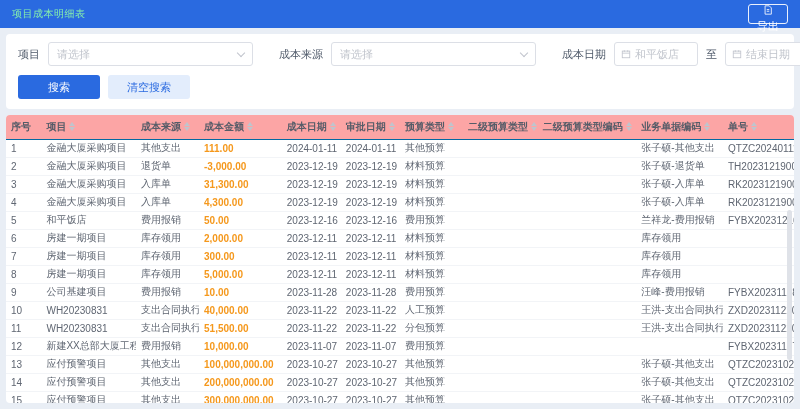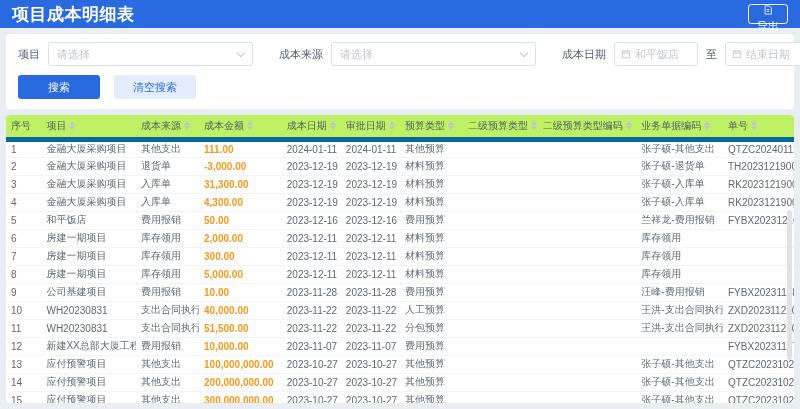--- a/index.html
+++ b/index.html
@@ -8,21 +8,21 @@
     font-family: "Liberation Sans", "DejaVu Sans", sans-serif;
     background:#e9eef5;
     display:flex; flex-direction:column;
   }
   
   .topbar {
     height:28px; flex:0 0 28px; background:#2a6ae0;
     display:flex; align-items:center; justify-content:space-between;
     padding:0 12px;
   }
-  .page-title { color:#ffffff; font-size:17px; font-weight:700; letter-spacing:.5px; }
+  .page-title { color:#86efac; font-size:10px; font-weight:400; letter-spacing:.5px; }
   .export-btn {
     display:flex; align-items:center; gap:4px;
     background:transparent; border:1px solid rgba(255,255,255,.9); color:#fff;
     height:20px; padding:0 8px; border-radius:3px; font-size:11px; cursor:pointer;
     font-family:inherit;
     flex-direction:column;
   }
   
   .filter-card {
     margin:6px 6px 0 6px; background:#fff; border-radius:4px;
@@ -50,36 +50,36 @@
   .to-sep { margin:0 8px; color:#4e5969; }
   .expand-link {
     margin-left:auto; color:#2a6ae0; display:flex; align-items:center;
     gap:5px; cursor:pointer; white-space:nowrap;
   }
   .expand-chev {
     width:6px; height:6px;
     border-right:1.4px solid #2a6ae0; border-bottom:1.4px solid #2a6ae0;
     transform:rotate(45deg); margin-top:-3px;
   }
-  .button-row { margin-top:9px; display:flex; gap:14px; }
+  .button-row { margin-top:9px; display:flex; gap:8px; }
   .btn {
     height:24px; min-width:82px; border:none; border-radius:3px;
     font-size:11px; cursor:pointer; font-family:inherit;
   }
   .btn-primary { background:#2a6ae0; color:#fff; }
   .btn-ghost { background:#e3edfc; color:#2a6ae0; }
   
   .table-card {
     margin:6px; background:#fff; border-radius:4px;
     flex:1 1 auto; overflow:hidden; position:relative;
   }
   table { width:100%; border-collapse:collapse; table-layout:fixed; font-size:10px; }
   th {
-    background:#bef264; color:#555c68; font-weight:400; text-align:left;
-    height:24px; padding:0 5px; border-bottom:5px solid #0369a1;
+    background:#fca5a5; color:#555c68; font-weight:700; text-align:left;
+    height:24px; padding:0 5px; border-bottom:1px solid #0369a1;
     white-space:nowrap; overflow:hidden;
   }
   th .th-inner { display:flex; align-items:center; }
   td {
     height:18px; padding:0 5px; color:#5f6672;
     border-bottom:1px solid #f2f4f7;
     white-space:nowrap; overflow:hidden;
   }
   td.amount { color:#f5981c; font-weight:700; }
   .sorter { display:inline-flex; flex-direction:column; margin-left:3px; }

